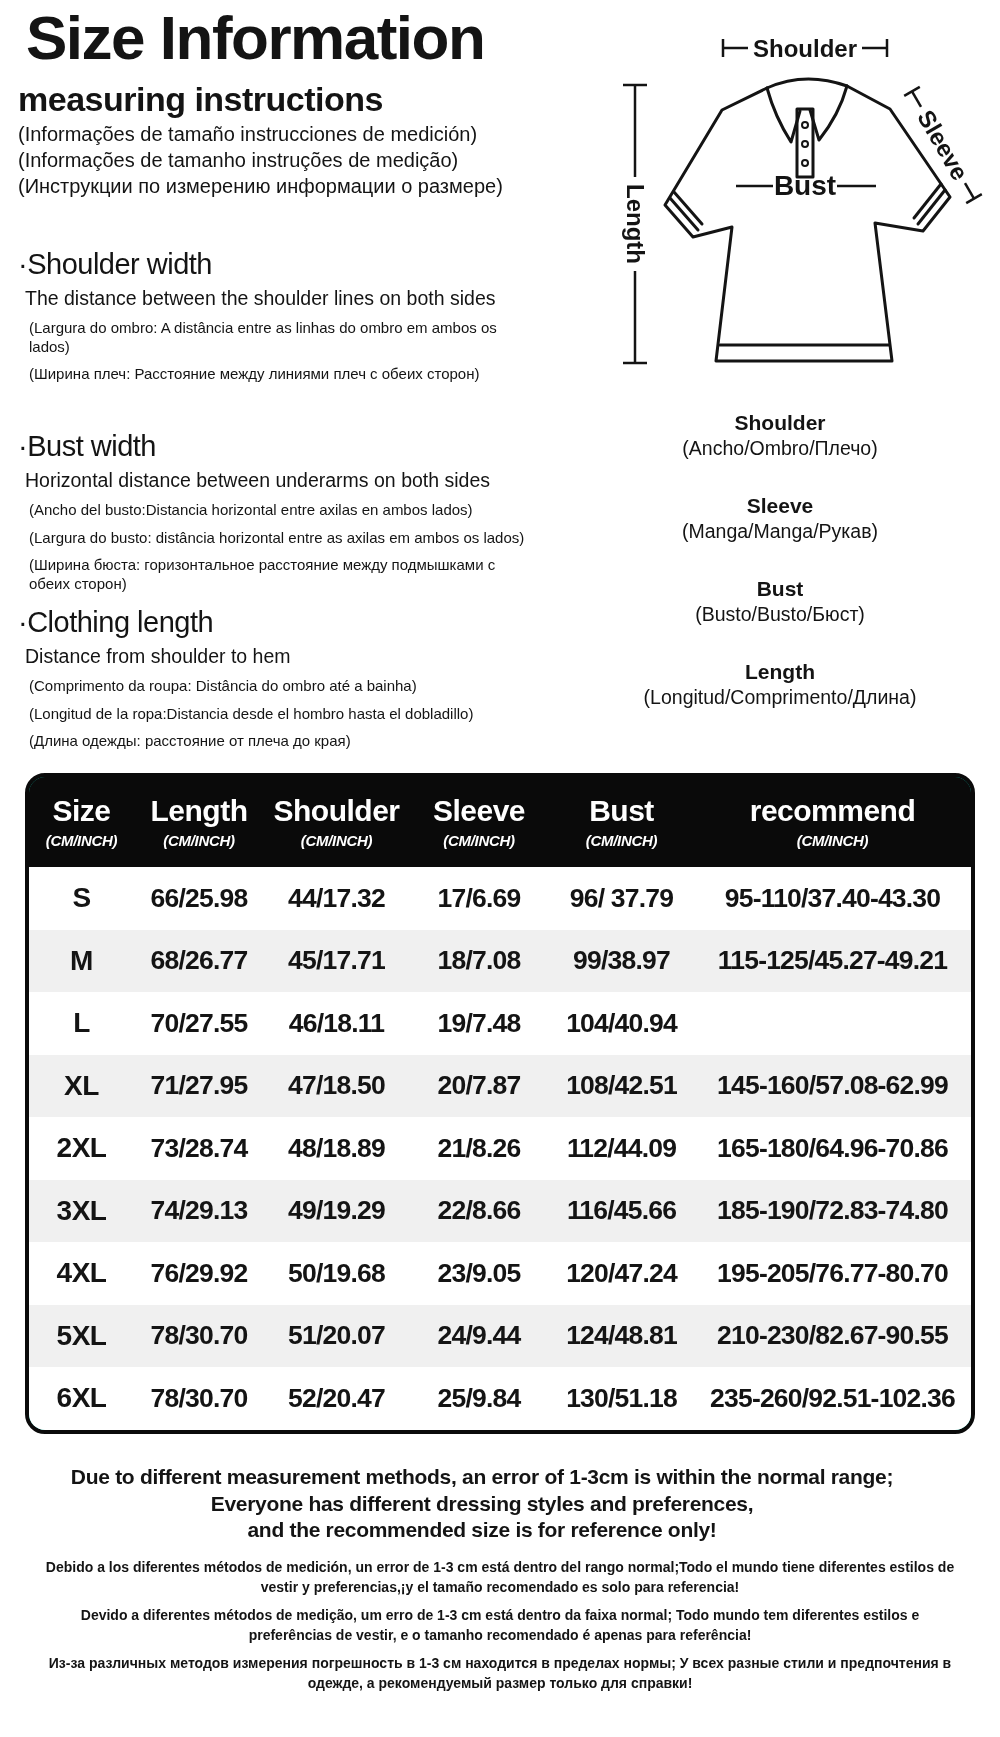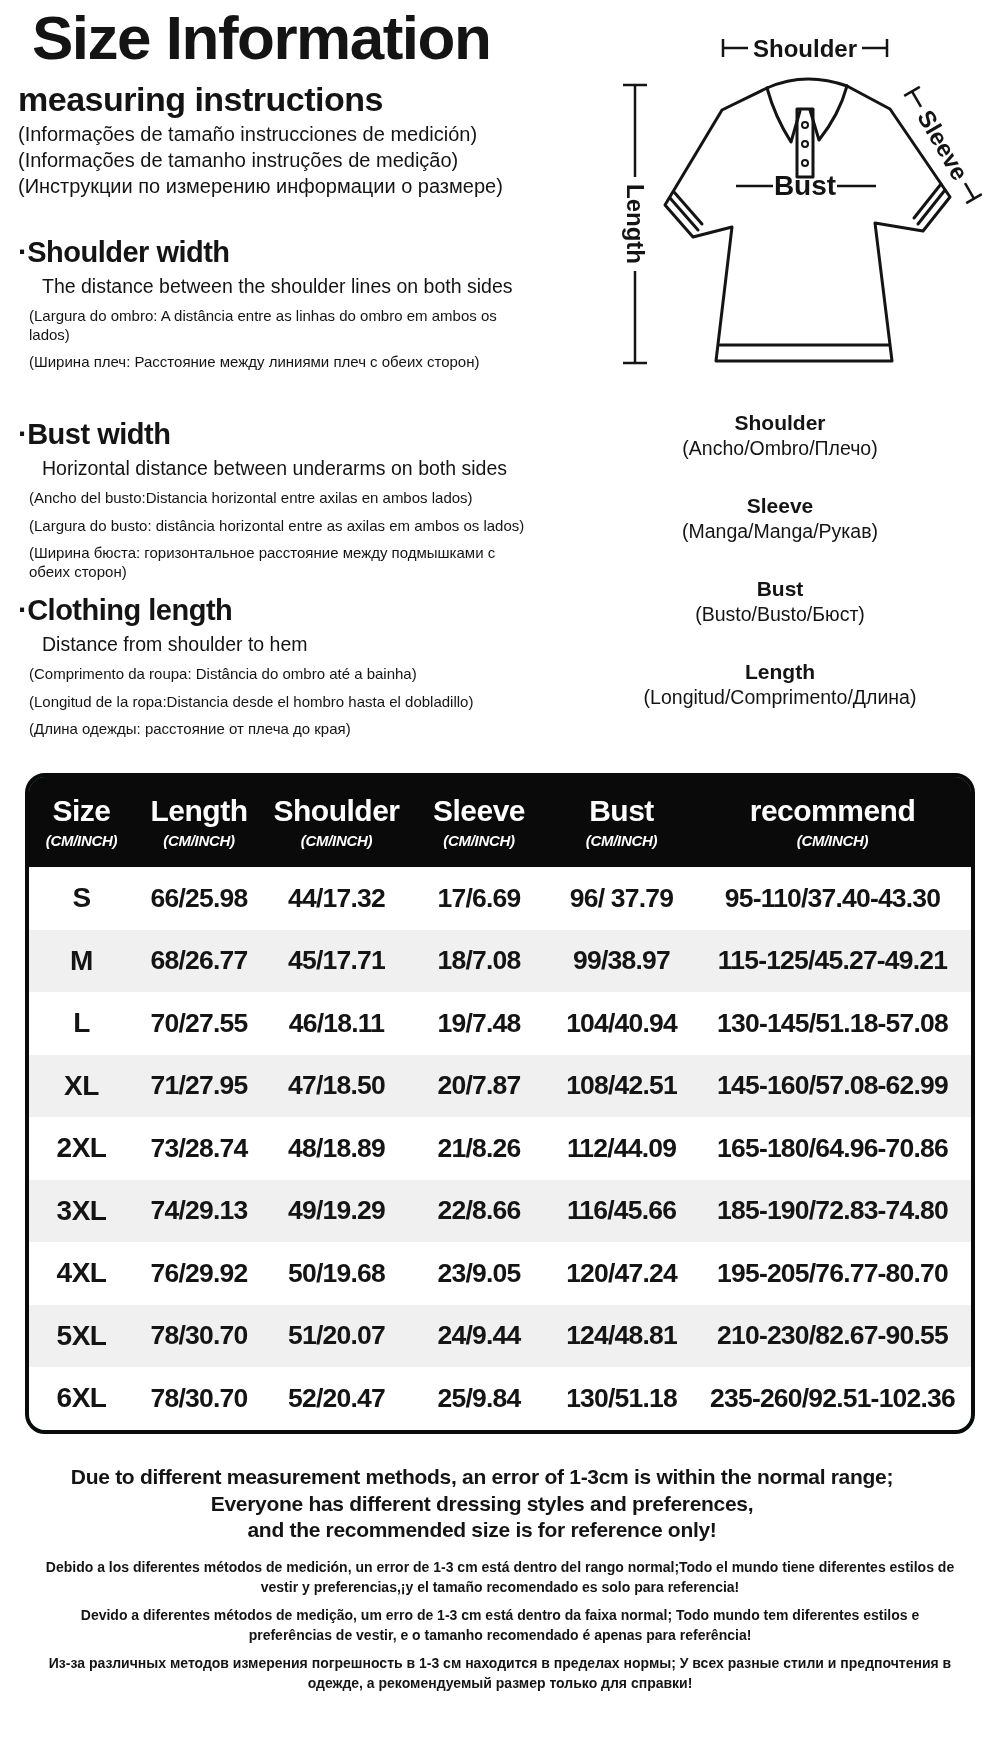--- a/index.html
+++ b/index.html
@@ -3,30 +3,30 @@
 <meta charset="utf-8">
 <style>
   * { box-sizing: border-box; }
   html,body { margin:0; padding:0; background:#ffffff; }
   .page {
     position:relative; width:1000px; height:1737px; overflow:hidden;
     background:#ffffff; color:#141414;
     font-family:"Liberation Sans", sans-serif;
   }
   
-  .title { position:absolute; left:32px; top:4px; margin:0;
+  .title { position:absolute; left:26px; top:4px; margin:0;
     font-size:62px; font-weight:800; letter-spacing:-1.5px; line-height:1.1; }
   .subtitle { position:absolute; left:18px; top:80px; margin:0;
     font-size:34px; font-weight:800; letter-spacing:-0.5px; }
   .header-trans { position:absolute; left:18px; top:121px;
     font-size:20px; line-height:26px; }
   
   .measure-section { position:absolute; left:18px; width:512px; }
-  .measure-section h3 { margin:0 0 6px 0; font-size:29px; font-weight:700; letter-spacing:-0.5px; }
-  .measure-section .desc { margin:0 0 9px 24px; font-size:19.5px; line-height:23px; }
+  .measure-section h3 { margin:12px 0 6px 0; font-size:29px; font-weight:400; letter-spacing:-0.5px; }
+  .measure-section .desc { margin:0 0 9px 7px; font-size:19.5px; line-height:23px; }
   .measure-section .trans { margin:0 0 9px 11px; font-size:15px; line-height:18.5px; }
   
   .diagram { position:absolute; left:560px; top:5px; width:440px; height:372px; }
   .svg-label { font:700 24px "Liberation Sans", sans-serif; fill:#141414; }
   .svg-label-big { font:700 28px "Liberation Sans", sans-serif; fill:#141414; }
   
   .legend { position:absolute; left:565px; top:410px; width:430px; text-align:center; }
   .legend-item { margin-bottom:33px; }
   .legend-name { font-size:21px; font-weight:800; line-height:26px; }
   .legend-trans { font-size:19.5px; line-height:24px; }
@@ -201,21 +201,20 @@
           <div class="td">18/7.08</div>
           <div class="td">99/38.97</div>
           <div class="td">115-125/45.27-49.21</div>
         </div>
         <div class="tr">
           <div class="td size-cell">L</div>
           <div class="td">70/27.55</div>
           <div class="td">46/18.11</div>
           <div class="td">19/7.48</div>
           <div class="td">104/40.94</div>
-          <div class="td">130-145/51.18-57.08</div>
         </div>
         <div class="tr alt">
           <div class="td size-cell">XL</div>
           <div class="td">71/27.95</div>
           <div class="td">47/18.50</div>
           <div class="td">20/7.87</div>
           <div class="td">108/42.51</div>
           <div class="td">145-160/57.08-62.99</div>
         </div>
         <div class="tr">

